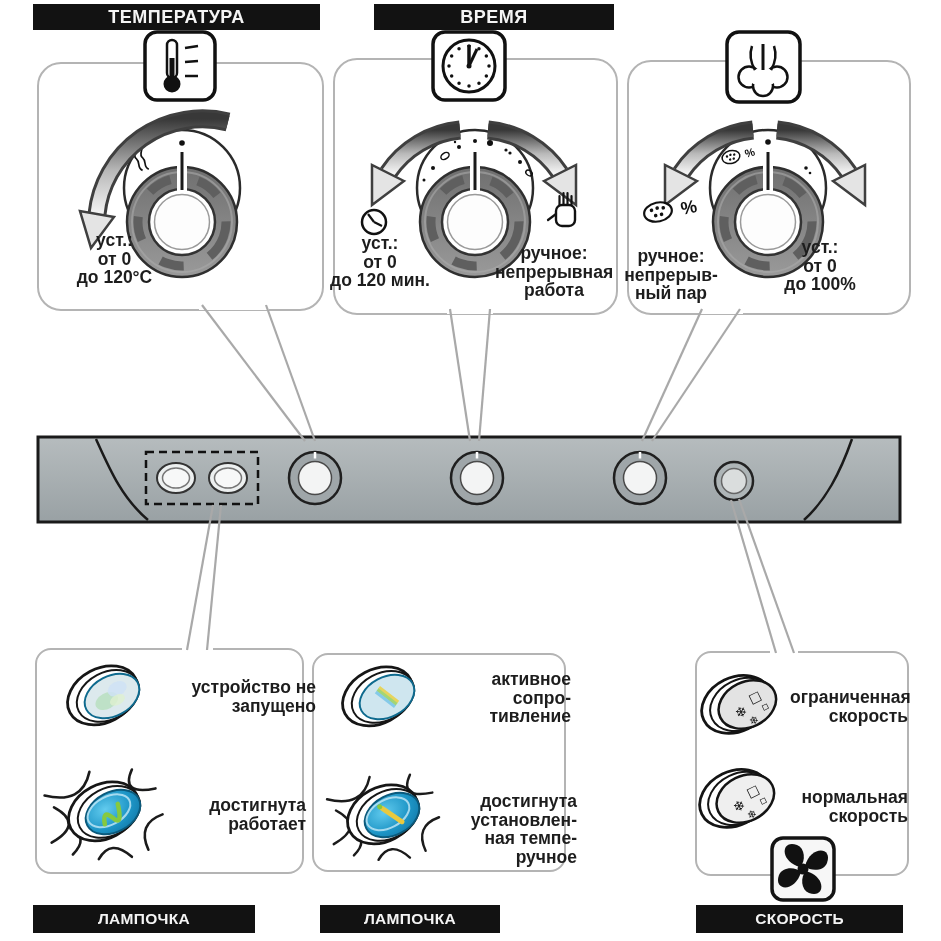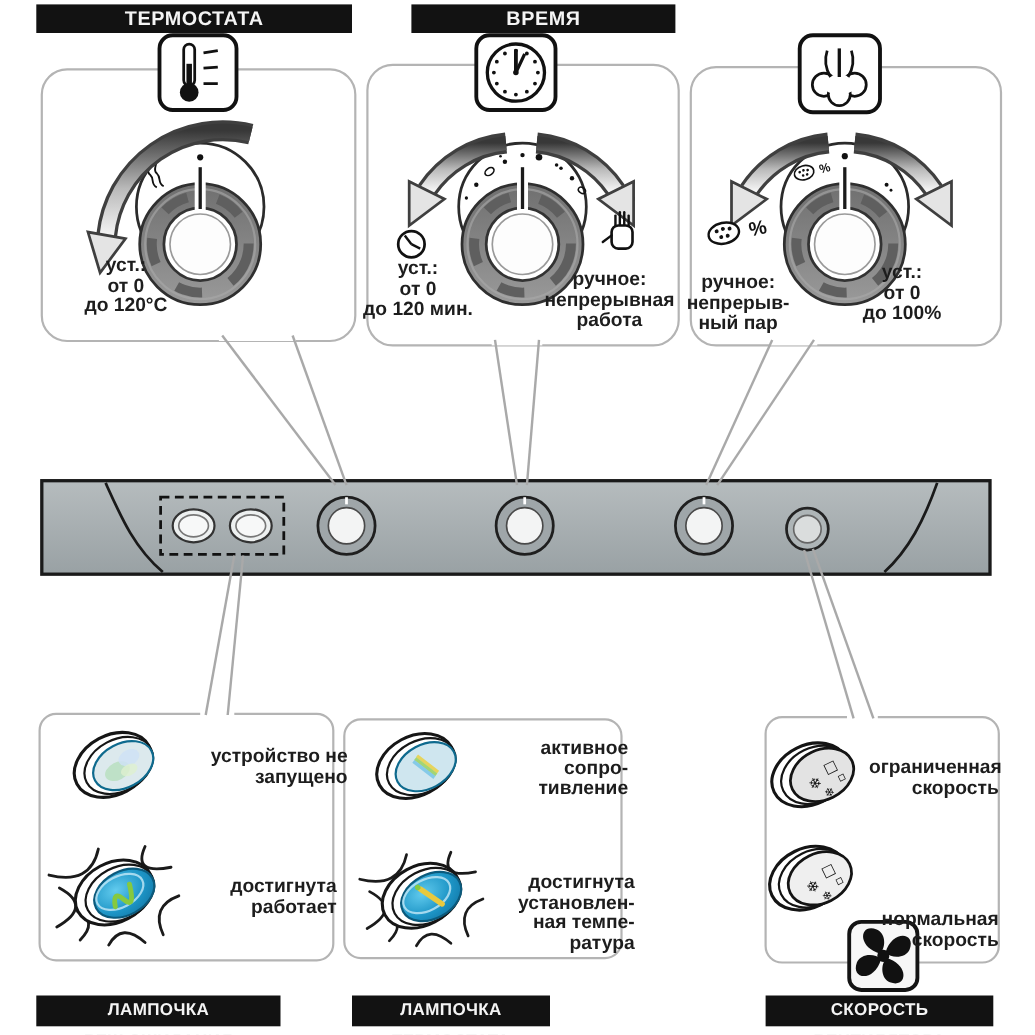--- a/index.html
+++ b/index.html
@@ -297,21 +297,21 @@
       <g transform="translate(803,869)" fill="#111">
         <path d="M2,-3 C8,-24 30,-22 24,-6 C21,2 8,3 2,-3 Z"></path>
         <path d="M2,-3 C8,-24 30,-22 24,-6 C21,2 8,3 2,-3 Z" transform="rotate(90)"></path>
         <path d="M2,-3 C8,-24 30,-22 24,-6 C21,2 8,3 2,-3 Z" transform="rotate(180)"></path>
         <path d="M2,-3 C8,-24 30,-22 24,-6 C21,2 8,3 2,-3 Z" transform="rotate(270)"></path>
         <circle cx="0" cy="0" r="5.5"></circle>
       </g>
     </g>
   </svg>
 
-  <div class="hdr" style="left:33px;top:4px;width:287px" data-interactable="false">ТЕРМОСТАТА</div>
+  <div class="hdr" style="left:33px;top:4px;width:287px" data-interactable="false">ТЕМПЕРАТУРА</div>
   <div class="hdr" style="left:374px;top:4px;width:240px" data-interactable="false">ВРЕМЯ</div>
 
   <div class="ann" style="left:52px;top:231px;width:125px" data-interactable="false">
       <div>уст.:</div>
       <div>от 0</div>
       <div>до 120°C</div>
     </div>
   <div class="ann" style="left:323px;top:234px;width:114px" data-interactable="false">
       <div>уст.:</div>
       <div>от 0</div>
@@ -343,27 +343,27 @@
     </div>
   <div class="ann left" style="left:456px;top:670px;width:115px" data-interactable="false">
       <div>активное</div>
       <div>сопро-</div>
       <div>тивление</div>
     </div>
   <div class="ann left" style="left:452px;top:792px;width:125px" data-interactable="false">
       <div>достигнута</div>
       <div>установлен-</div>
       <div>ная темпе-</div>
-      <div>ратура</div>
+      <div>ручное</div>
     </div>
   <div class="ann left" style="left:790px;top:688px;width:118px" data-interactable="false">
       <div>ограниченная</div>
       <div>скорость</div>
     </div>
-  <div class="ann left" style="left:790px;top:826px;width:118px" data-interactable="false">
+  <div class="ann left" style="left:790px;top:788px;width:118px" data-interactable="false">
       <div>нормальная</div>
       <div>скорость</div>
     </div>
 
   <div class="hdr2" style="left:33px;top:905px;width:222px" data-interactable="false">ЛАМПОЧКА РЕЖ.ОЖИДАНИЯ</div>
   <div class="hdr2" style="left:320px;top:905px;width:180px" data-interactable="false">ЛАМПОЧКА ТЕРМОСТАТА</div>
   <div class="hdr2" style="left:696px;top:905px;width:207px" data-interactable="false">СКОРОСТЬ ВЕНТИЛЯТОРА</div>
 
 </div>
 

